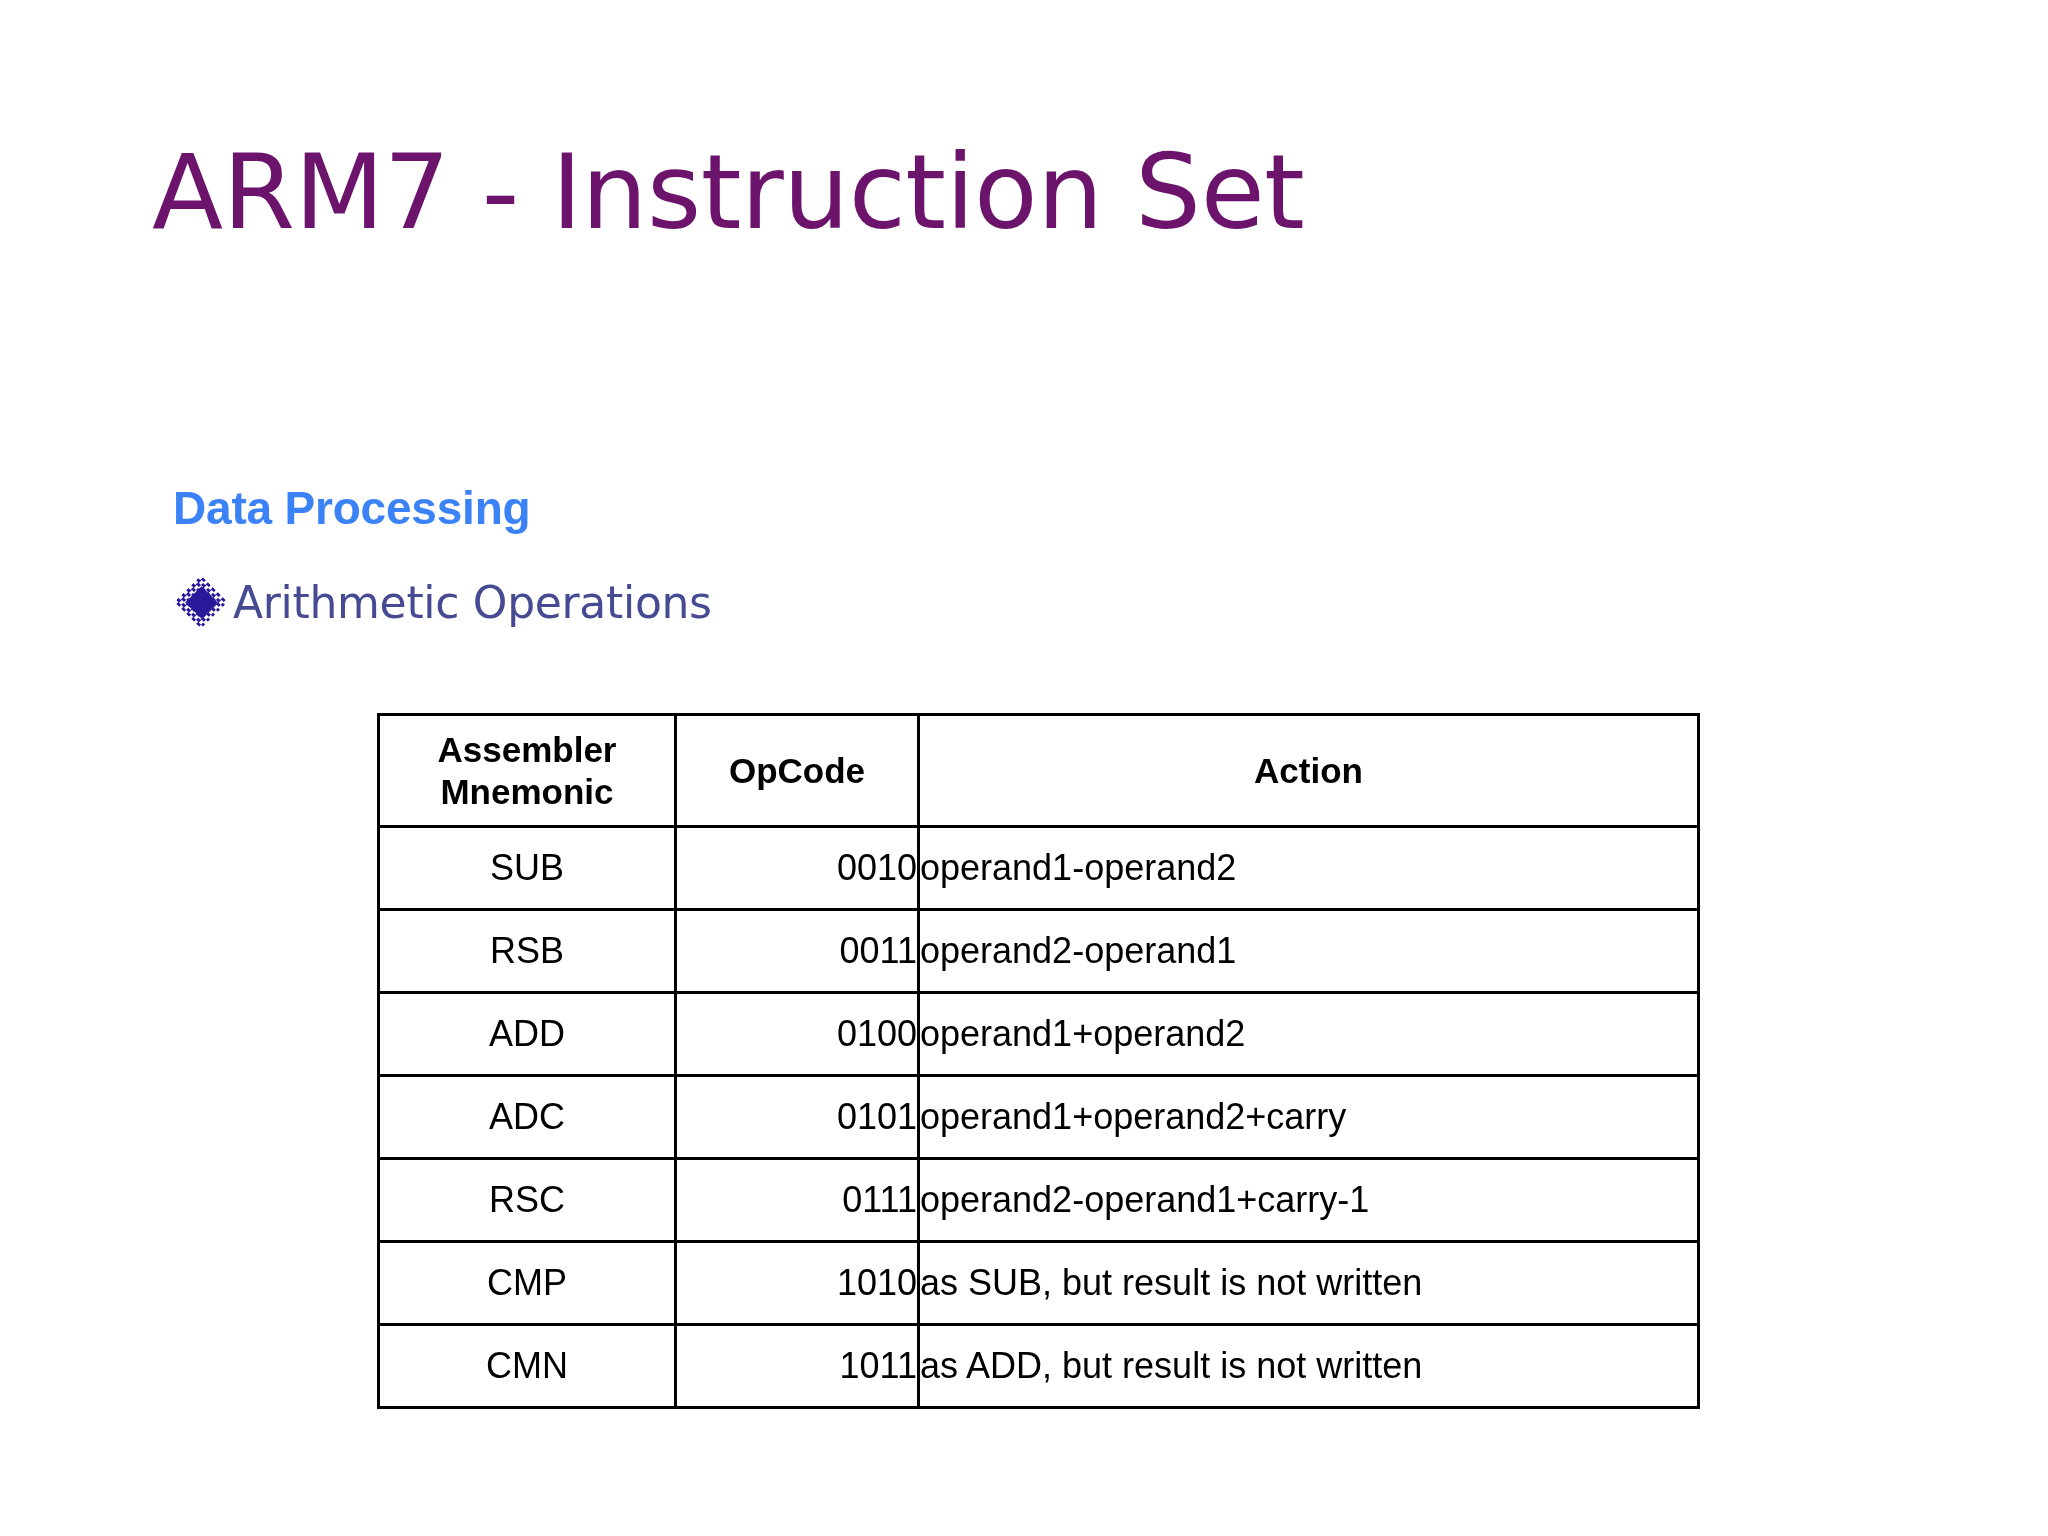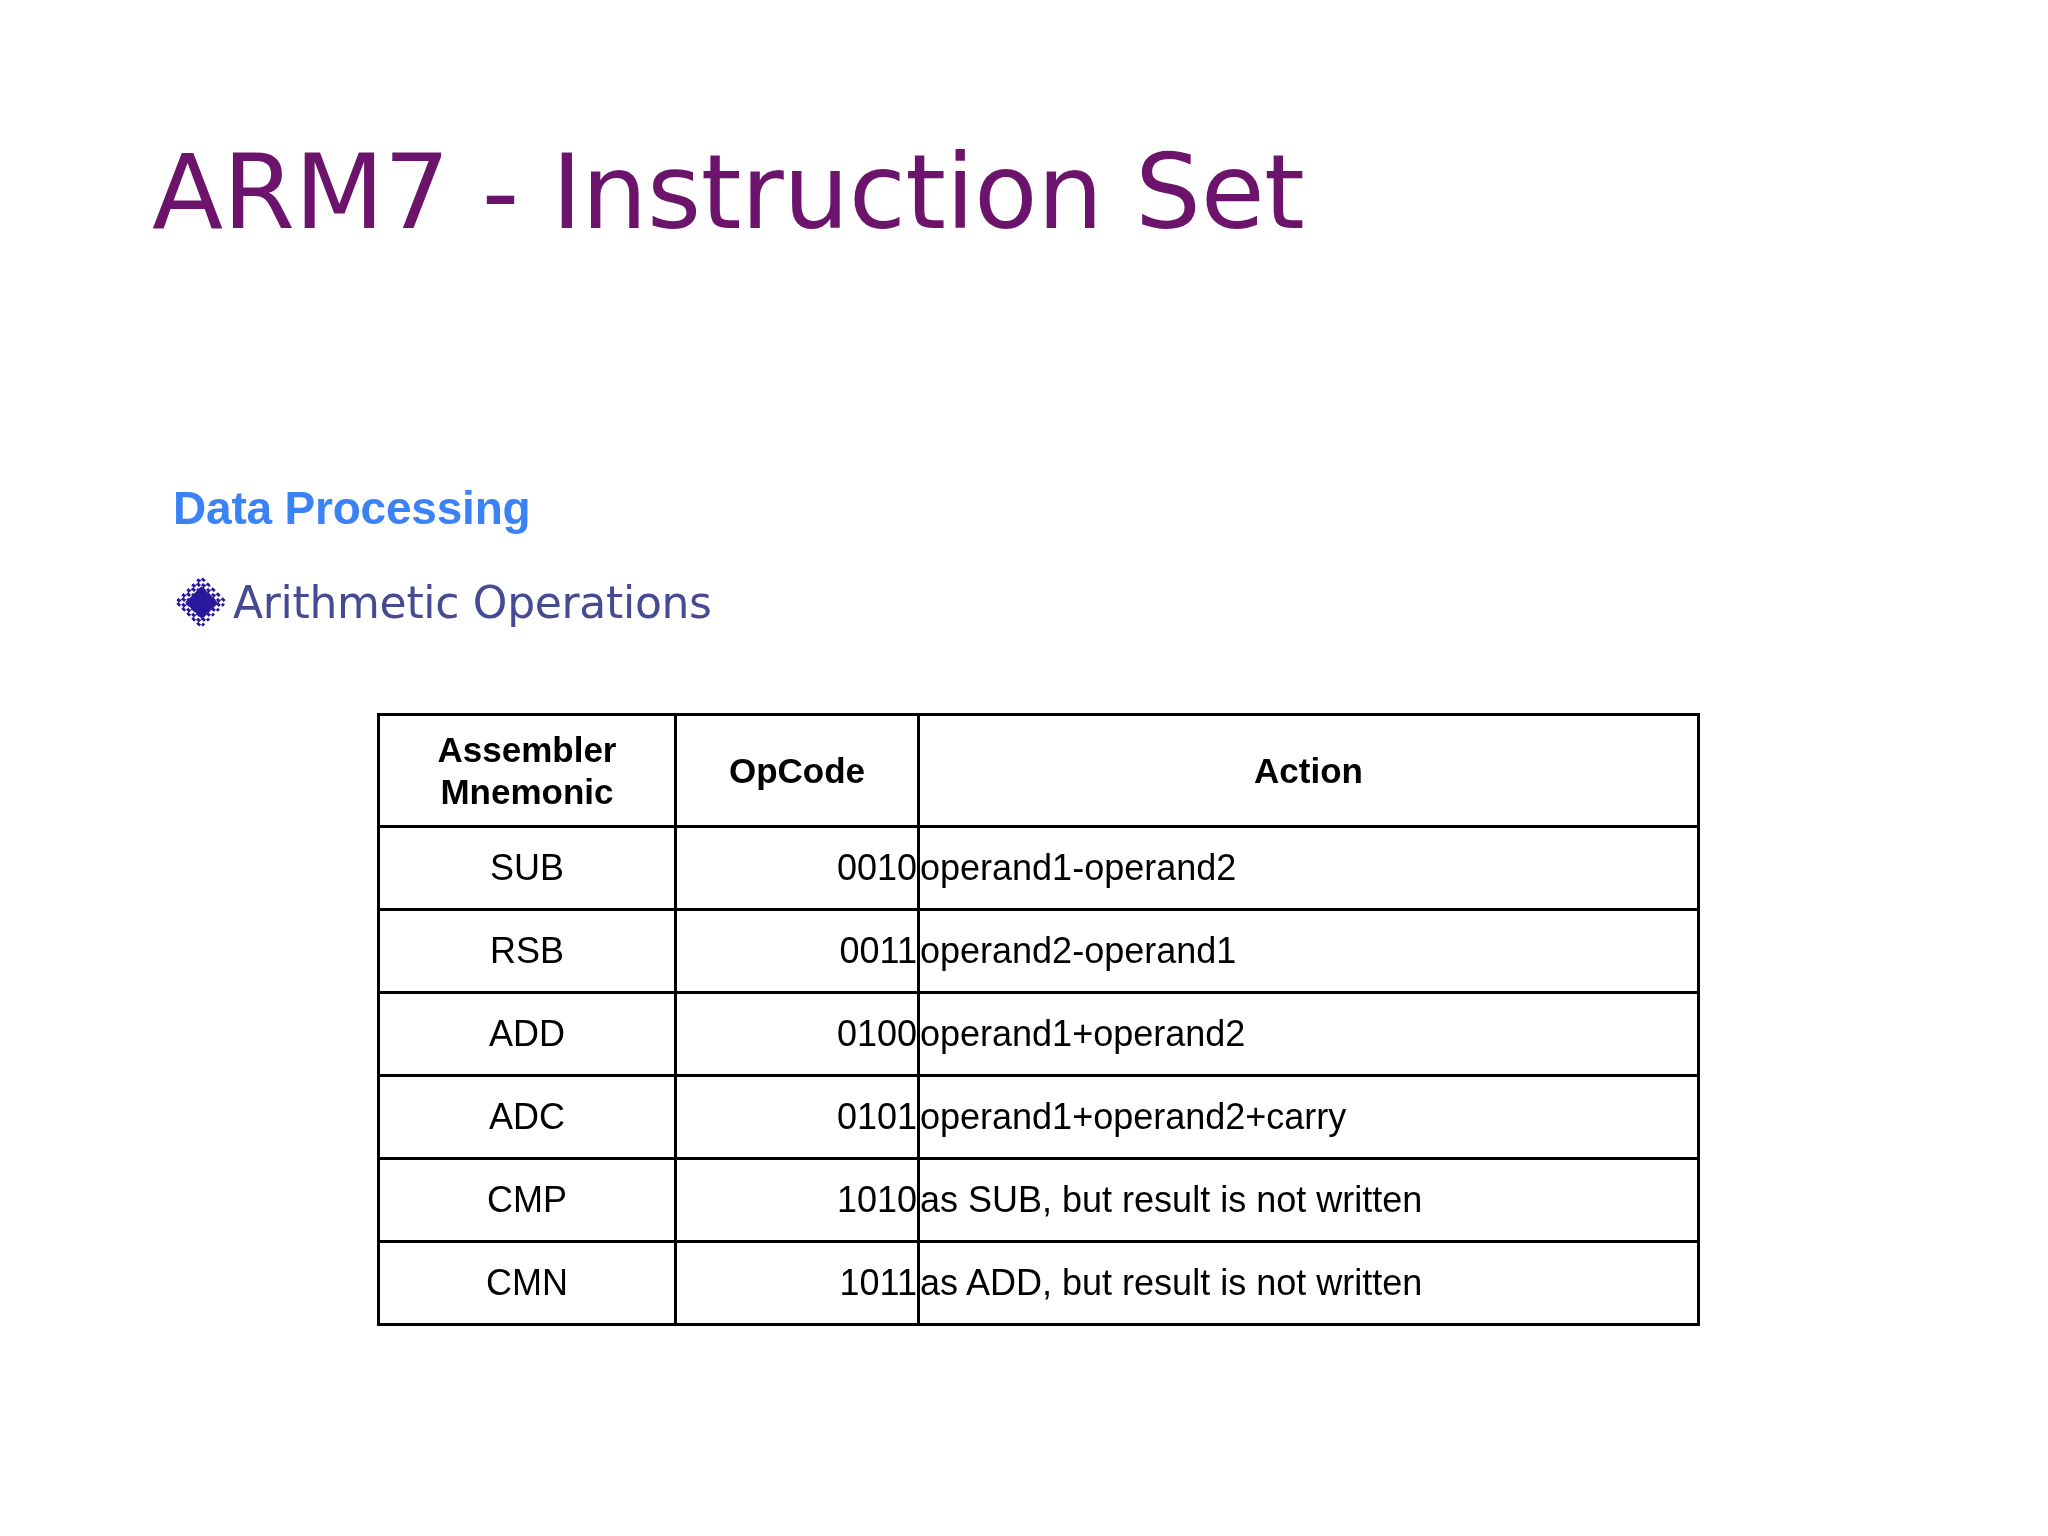--- a/index.html
+++ b/index.html
@@ -193,20 +193,25 @@
           <td class="cell-mnemonic">ADD</td>
           <td class="cell-opcode">0100</td>
           <td class="cell-action">operand1+operand2</td>
         </tr>
         <tr>
           <td class="cell-mnemonic">ADC</td>
           <td class="cell-opcode">0101</td>
           <td class="cell-action">operand1+operand2+carry</td>
         </tr>
         <tr>
+          <td class="cell-mnemonic">RSC</td>
+          <td class="cell-opcode">0111</td>
+          <td class="cell-action">operand2-operand1+carry-1</td>
+        </tr>
+        <tr>
           <td class="cell-mnemonic">CMP</td>
           <td class="cell-opcode">1010</td>
           <td class="cell-action">as SUB, but result is not written</td>
         </tr>
         <tr>
           <td class="cell-mnemonic">CMN</td>
           <td class="cell-opcode">1011</td>
           <td class="cell-action">as ADD, but result is not written</td>
         </tr>
       </tbody>

